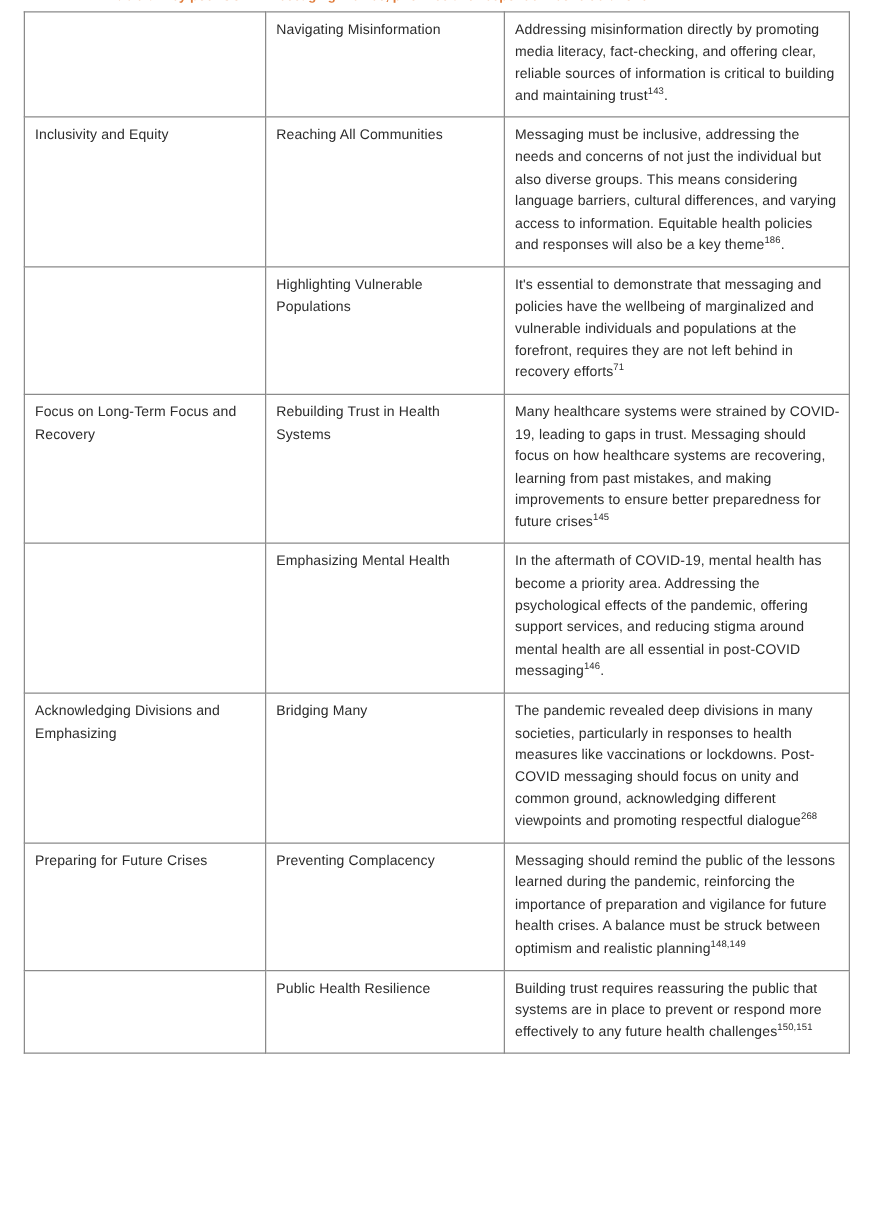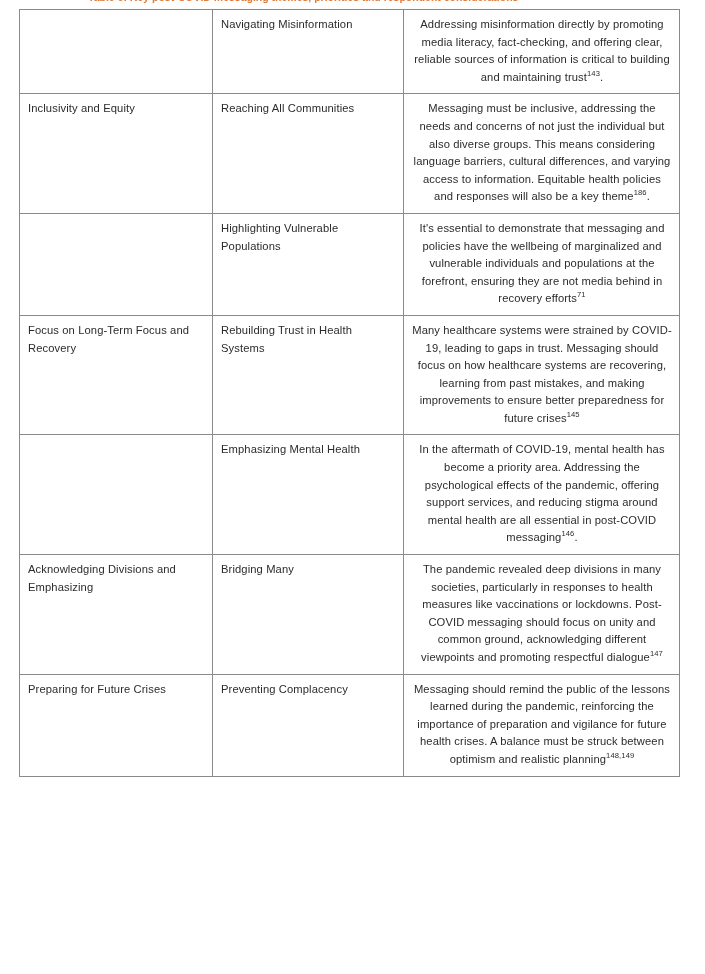--- a/index.html
+++ b/index.html
@@ -69,21 +69,21 @@
     font-weight: 400;
     color: #1a1a1a;
   }
   td.col-sub {
     font-weight: 400;
     color: #2b2b2b;
   }
   td.col-desc {
     font-weight: 400;
     color: #2b2b2b;
-    text-align: center;
+    text-align: left;
   }
 
   sup {
     font-size: 7.6px;
     vertical-align: super;
     line-height: 0;
   }
 </style>
 </head>
 <body>
@@ -114,21 +114,21 @@
         <td class="col-sub">Reaching All Communities</td>
         <td class="col-desc">
           <span>Messaging must be inclusive, addressing the needs and concerns of not just the individual but also diverse groups. This means considering language barriers, cultural differences, and varying access to information. Equitable health policies and responses will also be a key theme</span><sup>186</sup><span>.</span>
         </td>
       </tr>
 
       <tr>
         <td class="col-theme"></td>
         <td class="col-sub">Highlighting Vulnerable Populations</td>
         <td class="col-desc">
-          <span>It's essential to demonstrate that messaging and policies have the wellbeing of marginalized and vulnerable individuals and populations at the forefront, ensuring they are not media behind in recovery efforts</span><sup>71</sup><span></span>
+          <span>It's essential to demonstrate that messaging and policies have the wellbeing of marginalized and vulnerable individuals and populations at the forefront, requires they are not left behind in recovery efforts</span><sup>71</sup><span></span>
         </td>
       </tr>
 
       <tr>
         <td class="col-theme">Focus on Long-Term Focus and Recovery</td>
         <td class="col-sub">Rebuilding Trust in Health Systems</td>
         <td class="col-desc">
           <span>Many healthcare systems were strained by COVID-19, leading to gaps in trust. Messaging should focus on how healthcare systems are recovering, learning from past mistakes, and making improvements to ensure better preparedness for future crises</span><sup>145</sup><span></span>
         </td>
       </tr>
@@ -138,28 +138,35 @@
         <td class="col-sub">Emphasizing Mental Health</td>
         <td class="col-desc">
           <span>In the aftermath of COVID-19, mental health has become a priority area. Addressing the psychological effects of the pandemic, offering support services, and reducing stigma around mental health are all essential in post-COVID messaging</span><sup>146</sup><span>.</span>
         </td>
       </tr>
 
       <tr>
         <td class="col-theme">Acknowledging Divisions and Emphasizing</td>
         <td class="col-sub">Bridging Many</td>
         <td class="col-desc">
-          <span>The pandemic revealed deep divisions in many societies, particularly in responses to health measures like vaccinations or lockdowns. Post-COVID messaging should focus on unity and common ground, acknowledging different viewpoints and promoting respectful dialogue</span><sup>147</sup><span></span>
+          <span>The pandemic revealed deep divisions in many societies, particularly in responses to health measures like vaccinations or lockdowns. Post-COVID messaging should focus on unity and common ground, acknowledging different viewpoints and promoting respectful dialogue</span><sup>268</sup><span></span>
         </td>
       </tr>
 
       <tr>
         <td class="col-theme">Preparing for Future Crises</td>
         <td class="col-sub">Preventing Complacency</td>
         <td class="col-desc">
           <span>Messaging should remind the public of the lessons learned during the pandemic, reinforcing the importance of preparation and vigilance for future health crises. A balance must be struck between optimism and realistic planning</span><sup>148,149</sup><span></span>
         </td>
       </tr>
 
+      <tr>
+        <td class="col-theme"></td>
+        <td class="col-sub">Public Health Resilience</td>
+        <td class="col-desc">
+          <span>Building trust requires reassuring the public that systems are in place to prevent or respond more effectively to any future health challenges</span><sup>150,151</sup><span></span>
+        </td>
+      </tr>
 
     </tbody>
   </table>
 </div>
 
 </body></html>

